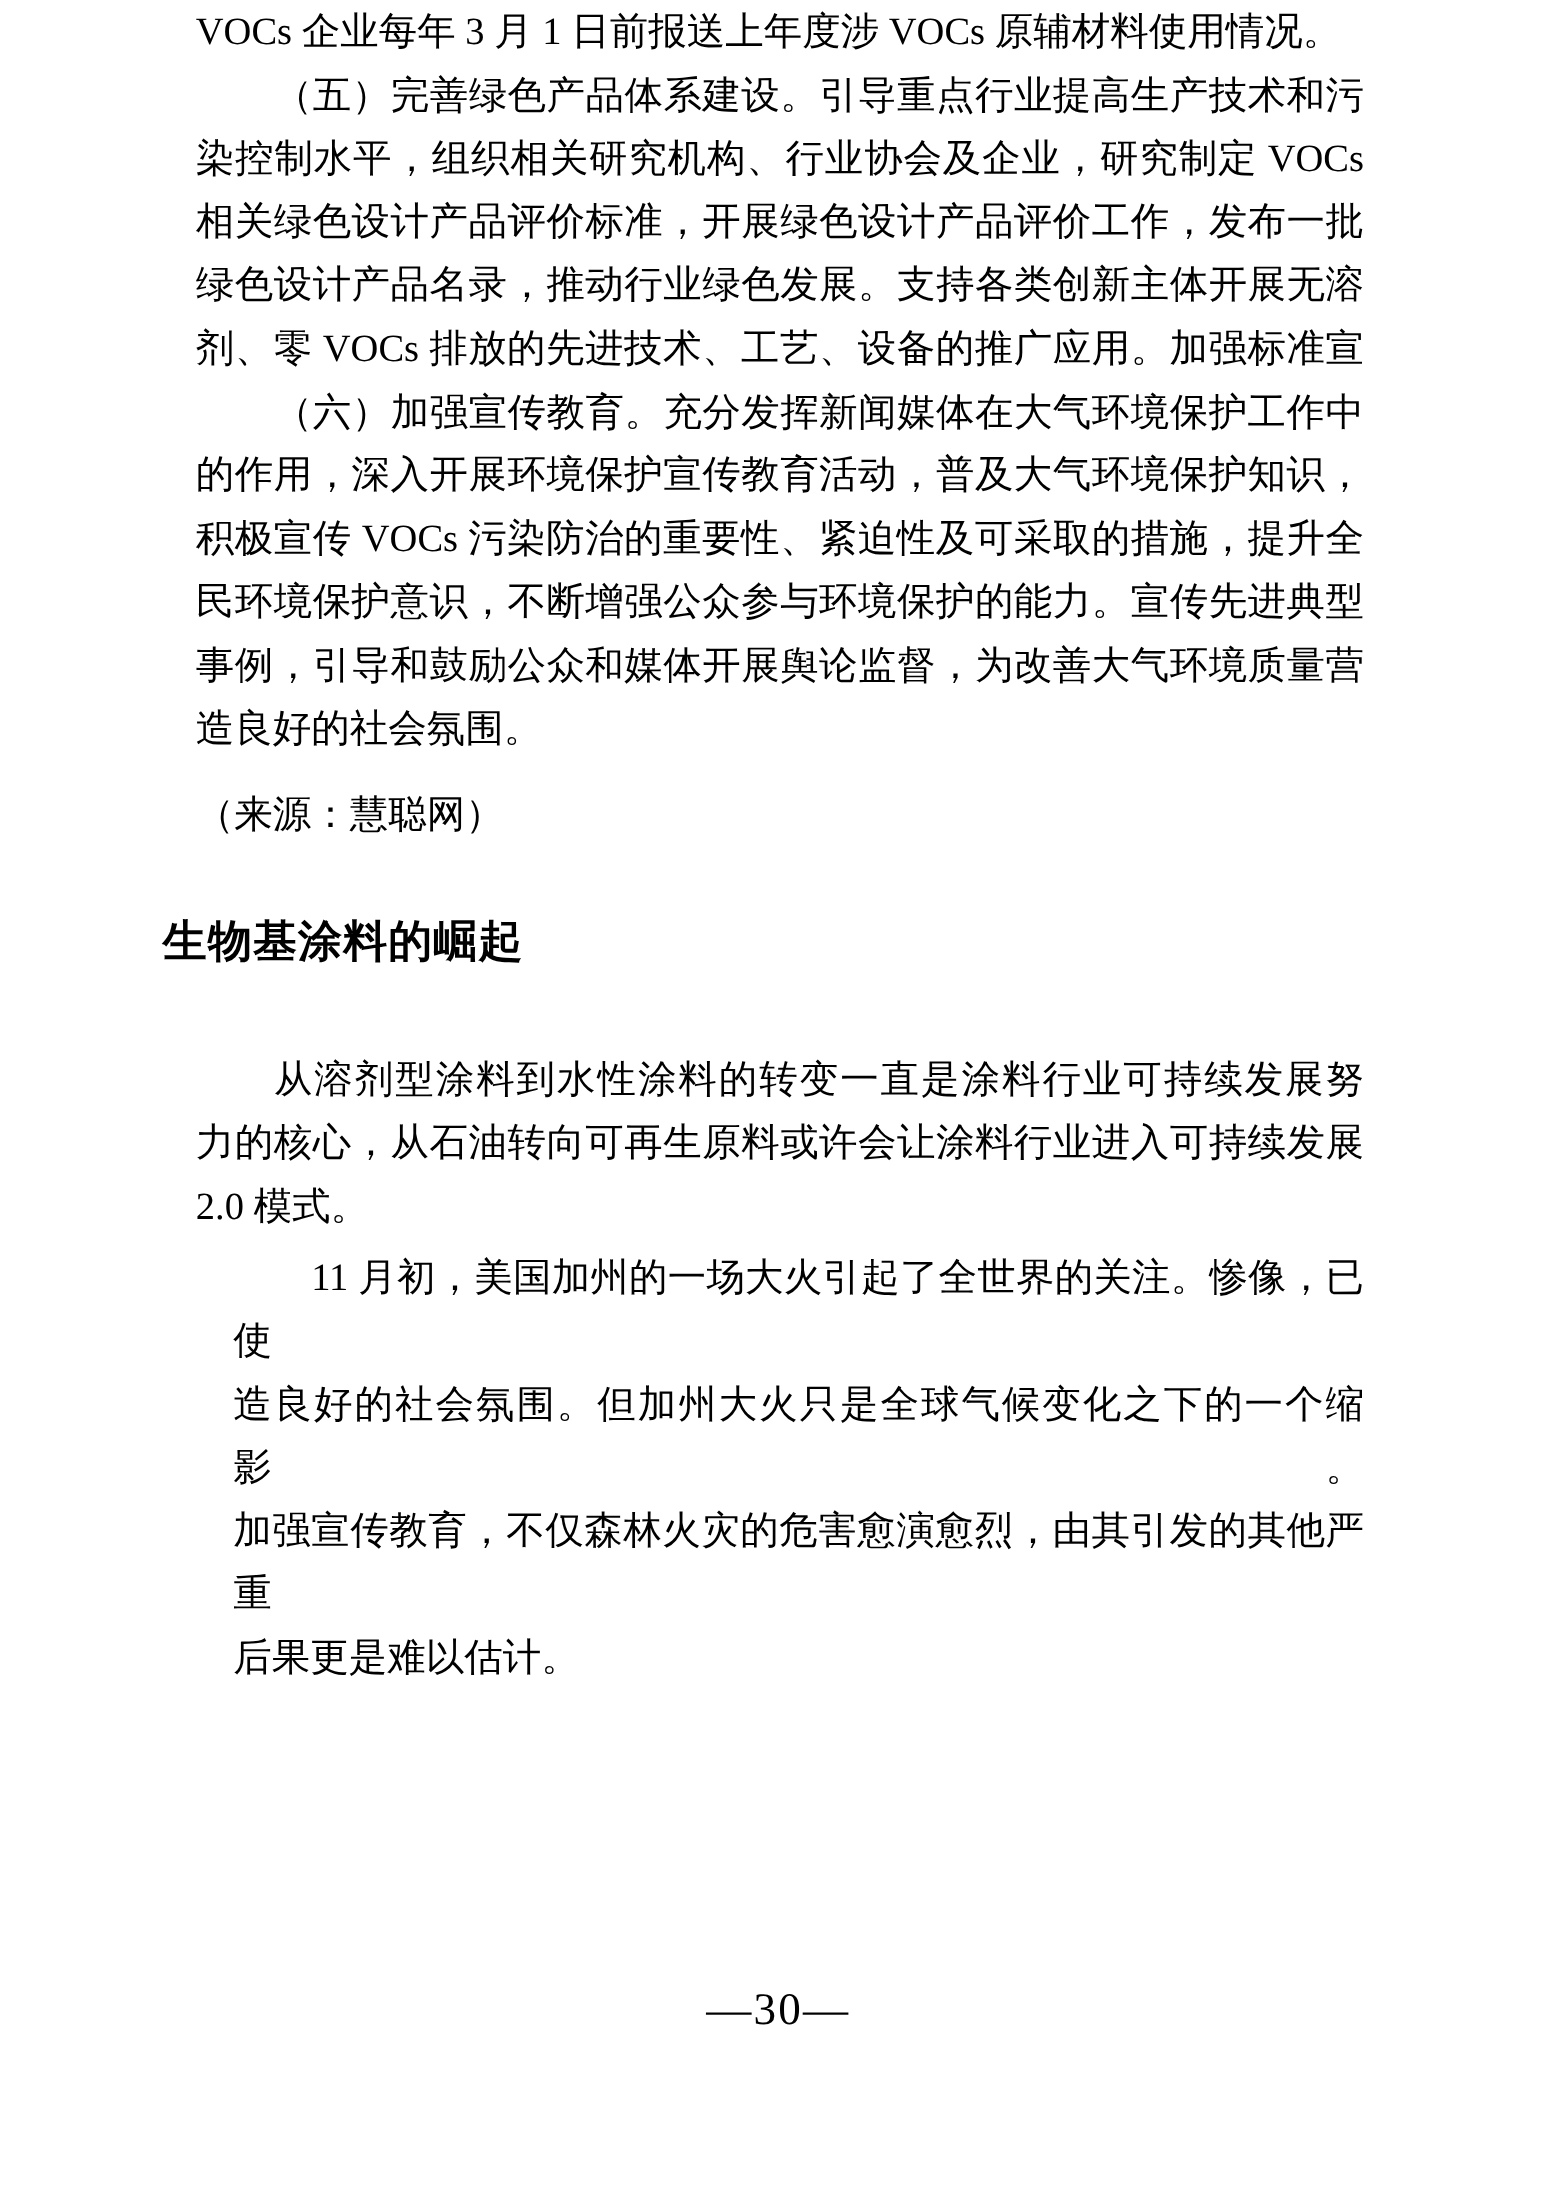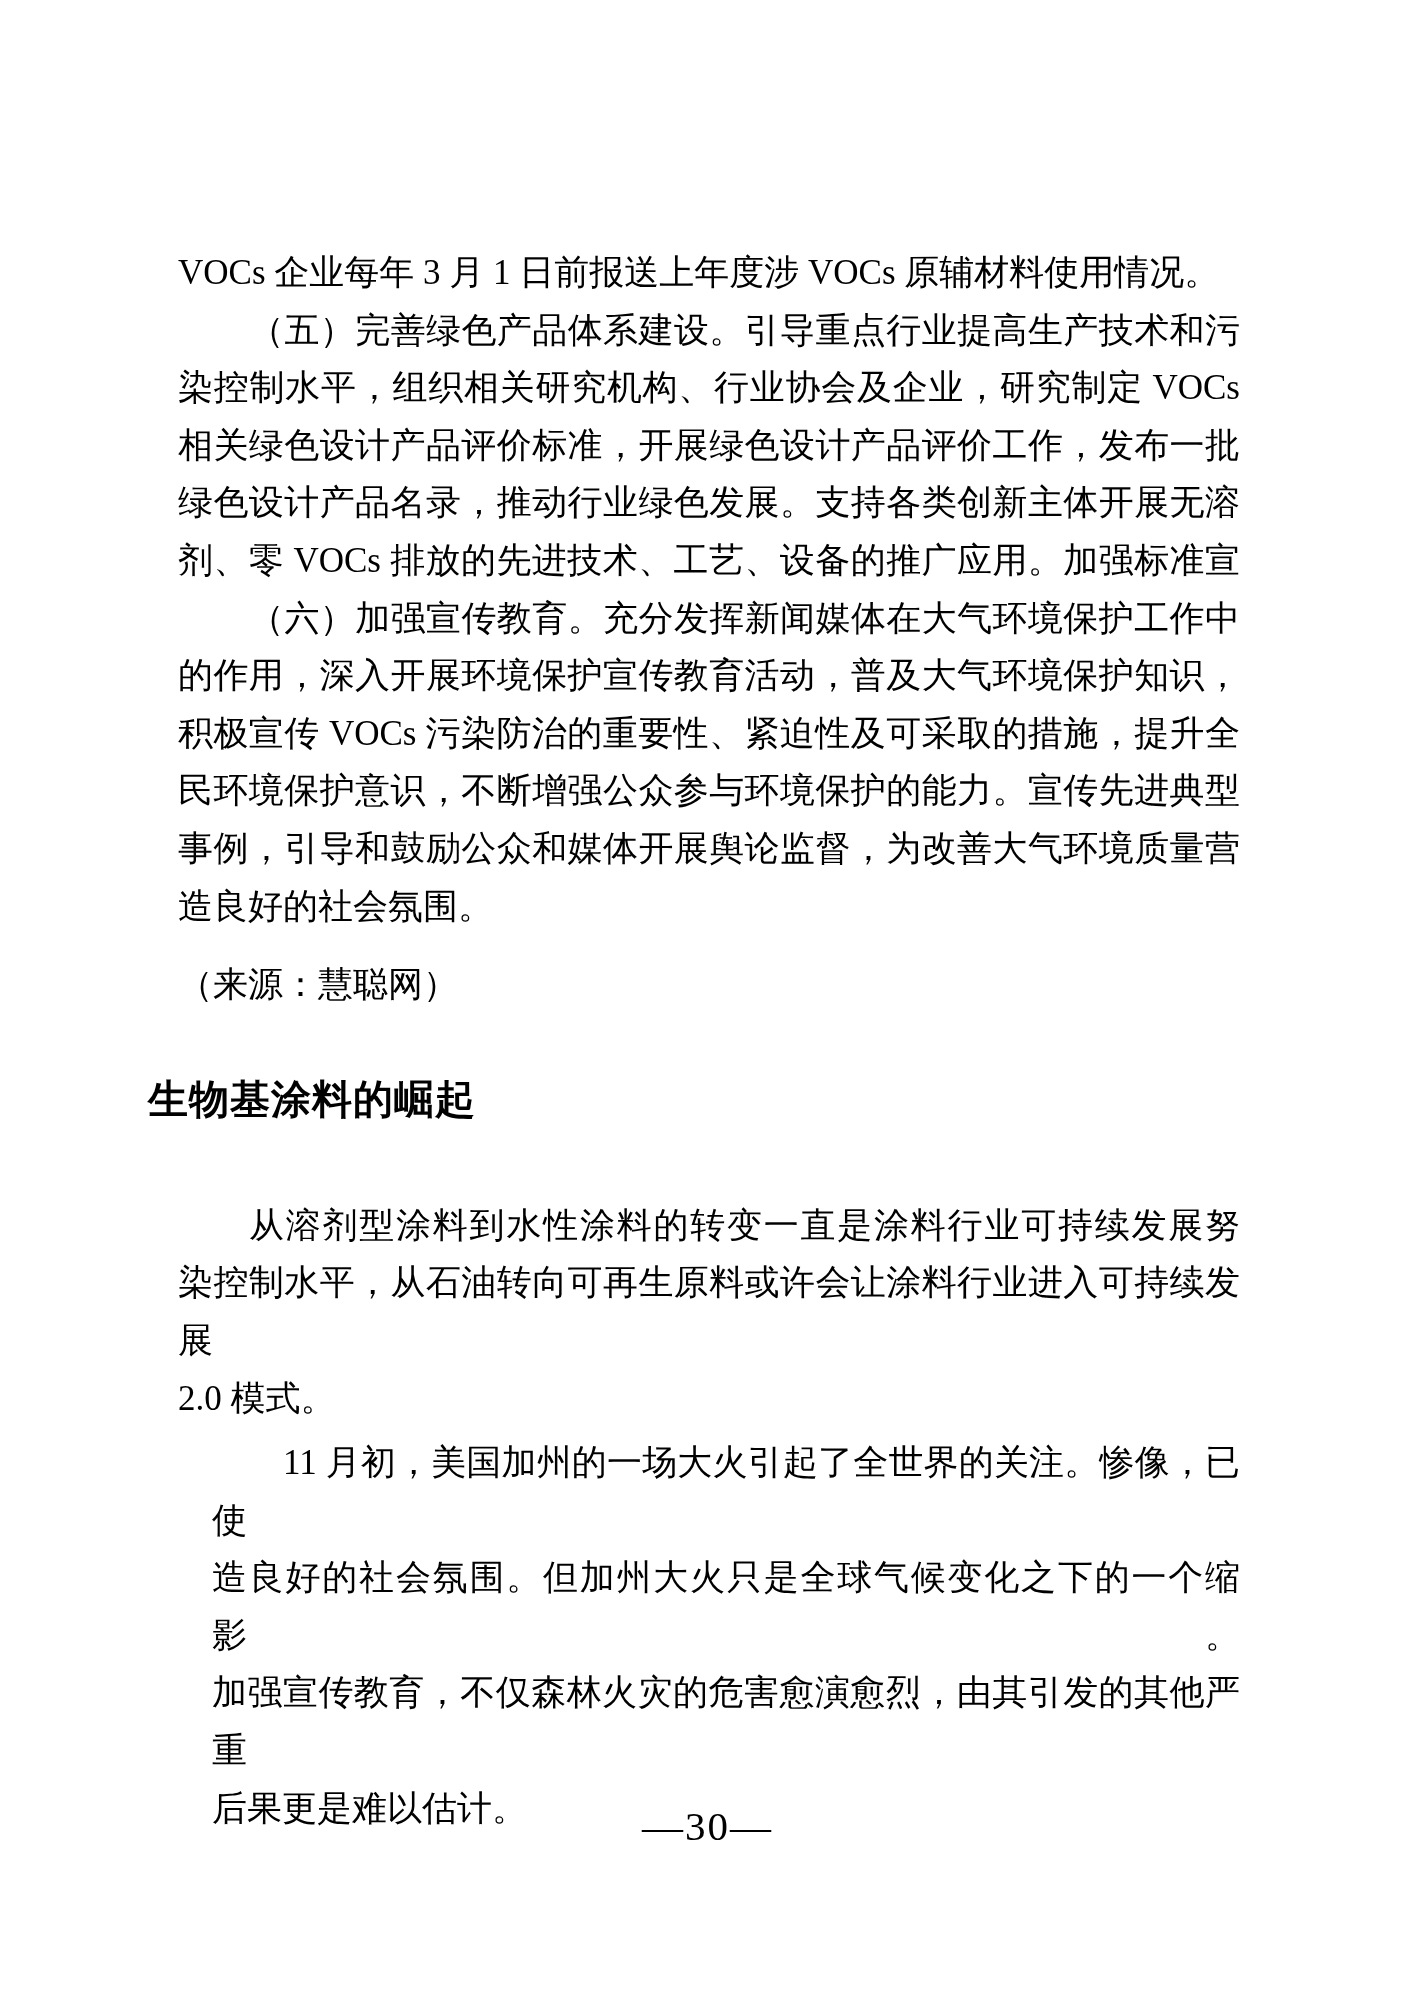--- a/index.html
+++ b/index.html
@@ -14,21 +14,20 @@
     background: #ffffff;
     color: #000000;
     font-family: "Liberation Serif", "DejaVu Serif", serif;
     overflow: hidden;
   }
   .text-column {
     position: absolute;
     top: 0;
     left: 178px;
     width: 1062px;
-    padding-top: 244px;
   }
   .line {
     font-size: 35px;
     line-height: 57.6px;
     white-space: normal;
     text-align: justify;
     text-align-last: left;
     color: #000000;
   }
   .just {
@@ -86,21 +85,21 @@
     <div class="line just">民环境保护意识，不断增强公众参与环境保护的能力。宣传先进典型</div>
     <div class="line just">事例，引导和鼓励公众和媒体开展舆论监督，为改善大气环境质量营</div>
     <div class="line">造良好的社会氛围。</div>
 
     <div class="source-line">（来源：慧聪网）</div>
 
     <h1 class="heading">生物基涂料的崛起</h1>
 
     <div class="para2">
       <div class="line indent just">从溶剂型涂料到水性涂料的转变一直是涂料行业可持续发展努</div>
-      <div class="line just">染控制水平，从石油转向可再生原料或许会让涂料行业进入可持续发展</div>
+      <div class="line just">力的核心，从石油转向可再生原料或许会让涂料行业进入可持续发展</div>
       <div class="line">2.0 模式。</div>
     </div>
 
     <div class="para3">
       <div class="line indent just">11 月初，美国加州的一场大火引起了全世界的关注。惨像，已使</div>
       <div class="line just">造良好的社会氛围。但加州大火只是全球气候变化之下的一个缩影。</div>
       <div class="line just">加强宣传教育，不仅森林火灾的危害愈演愈烈，由其引发的其他严重</div>
       <div class="line">后果更是难以估计。</div>
     </div>
 

